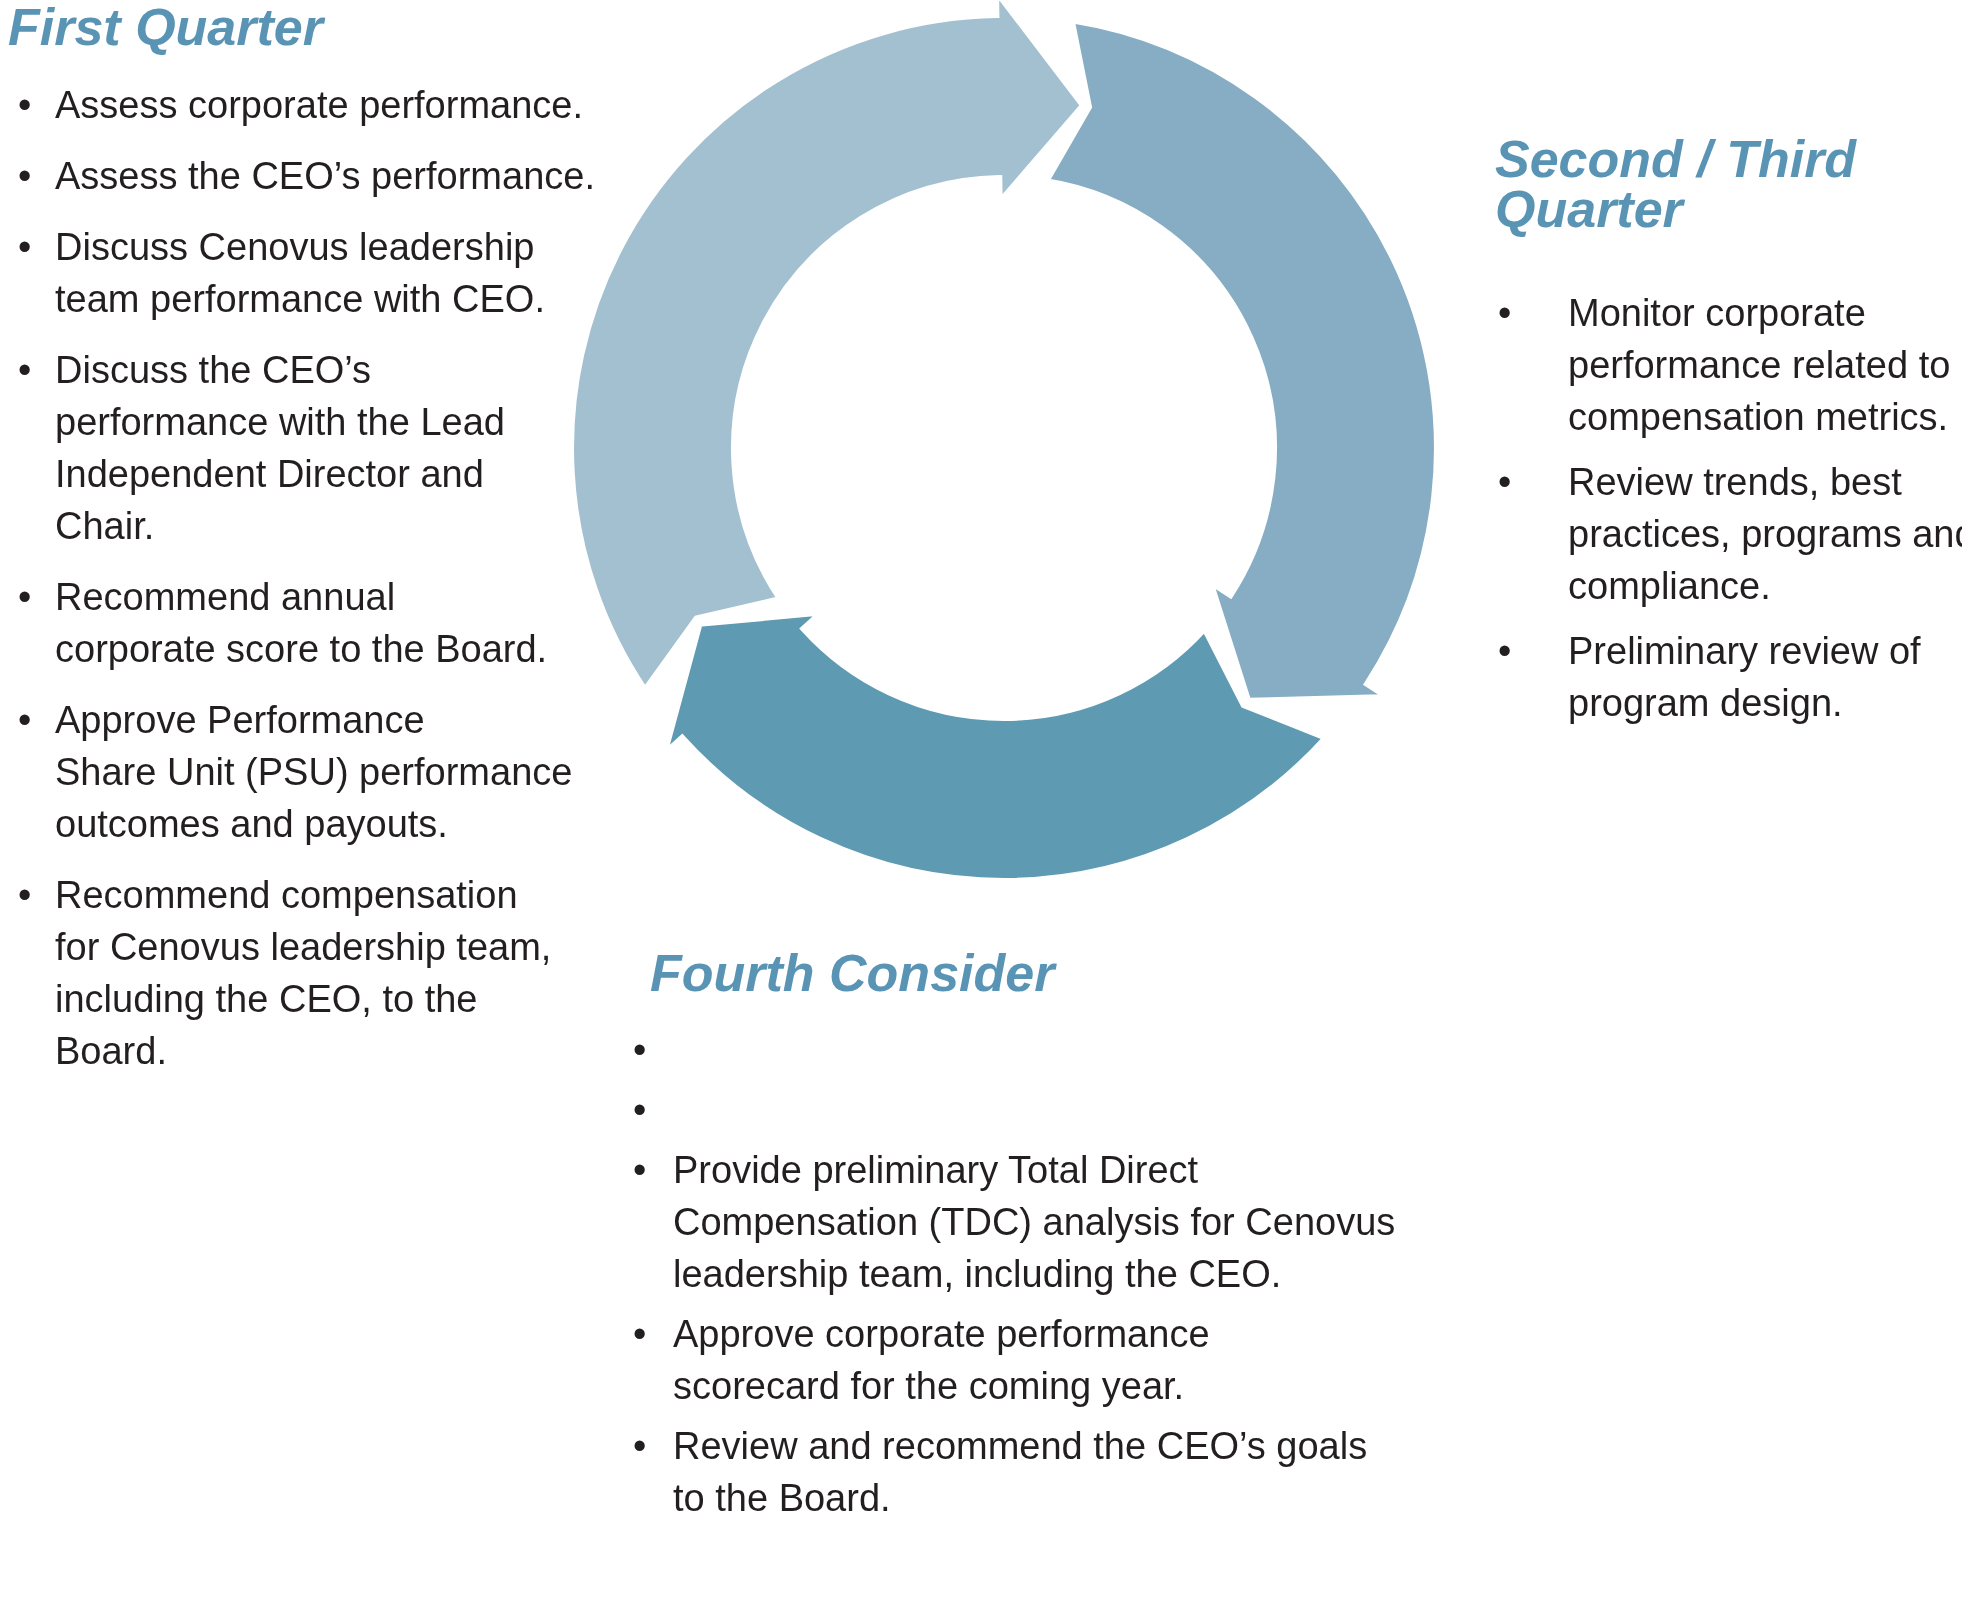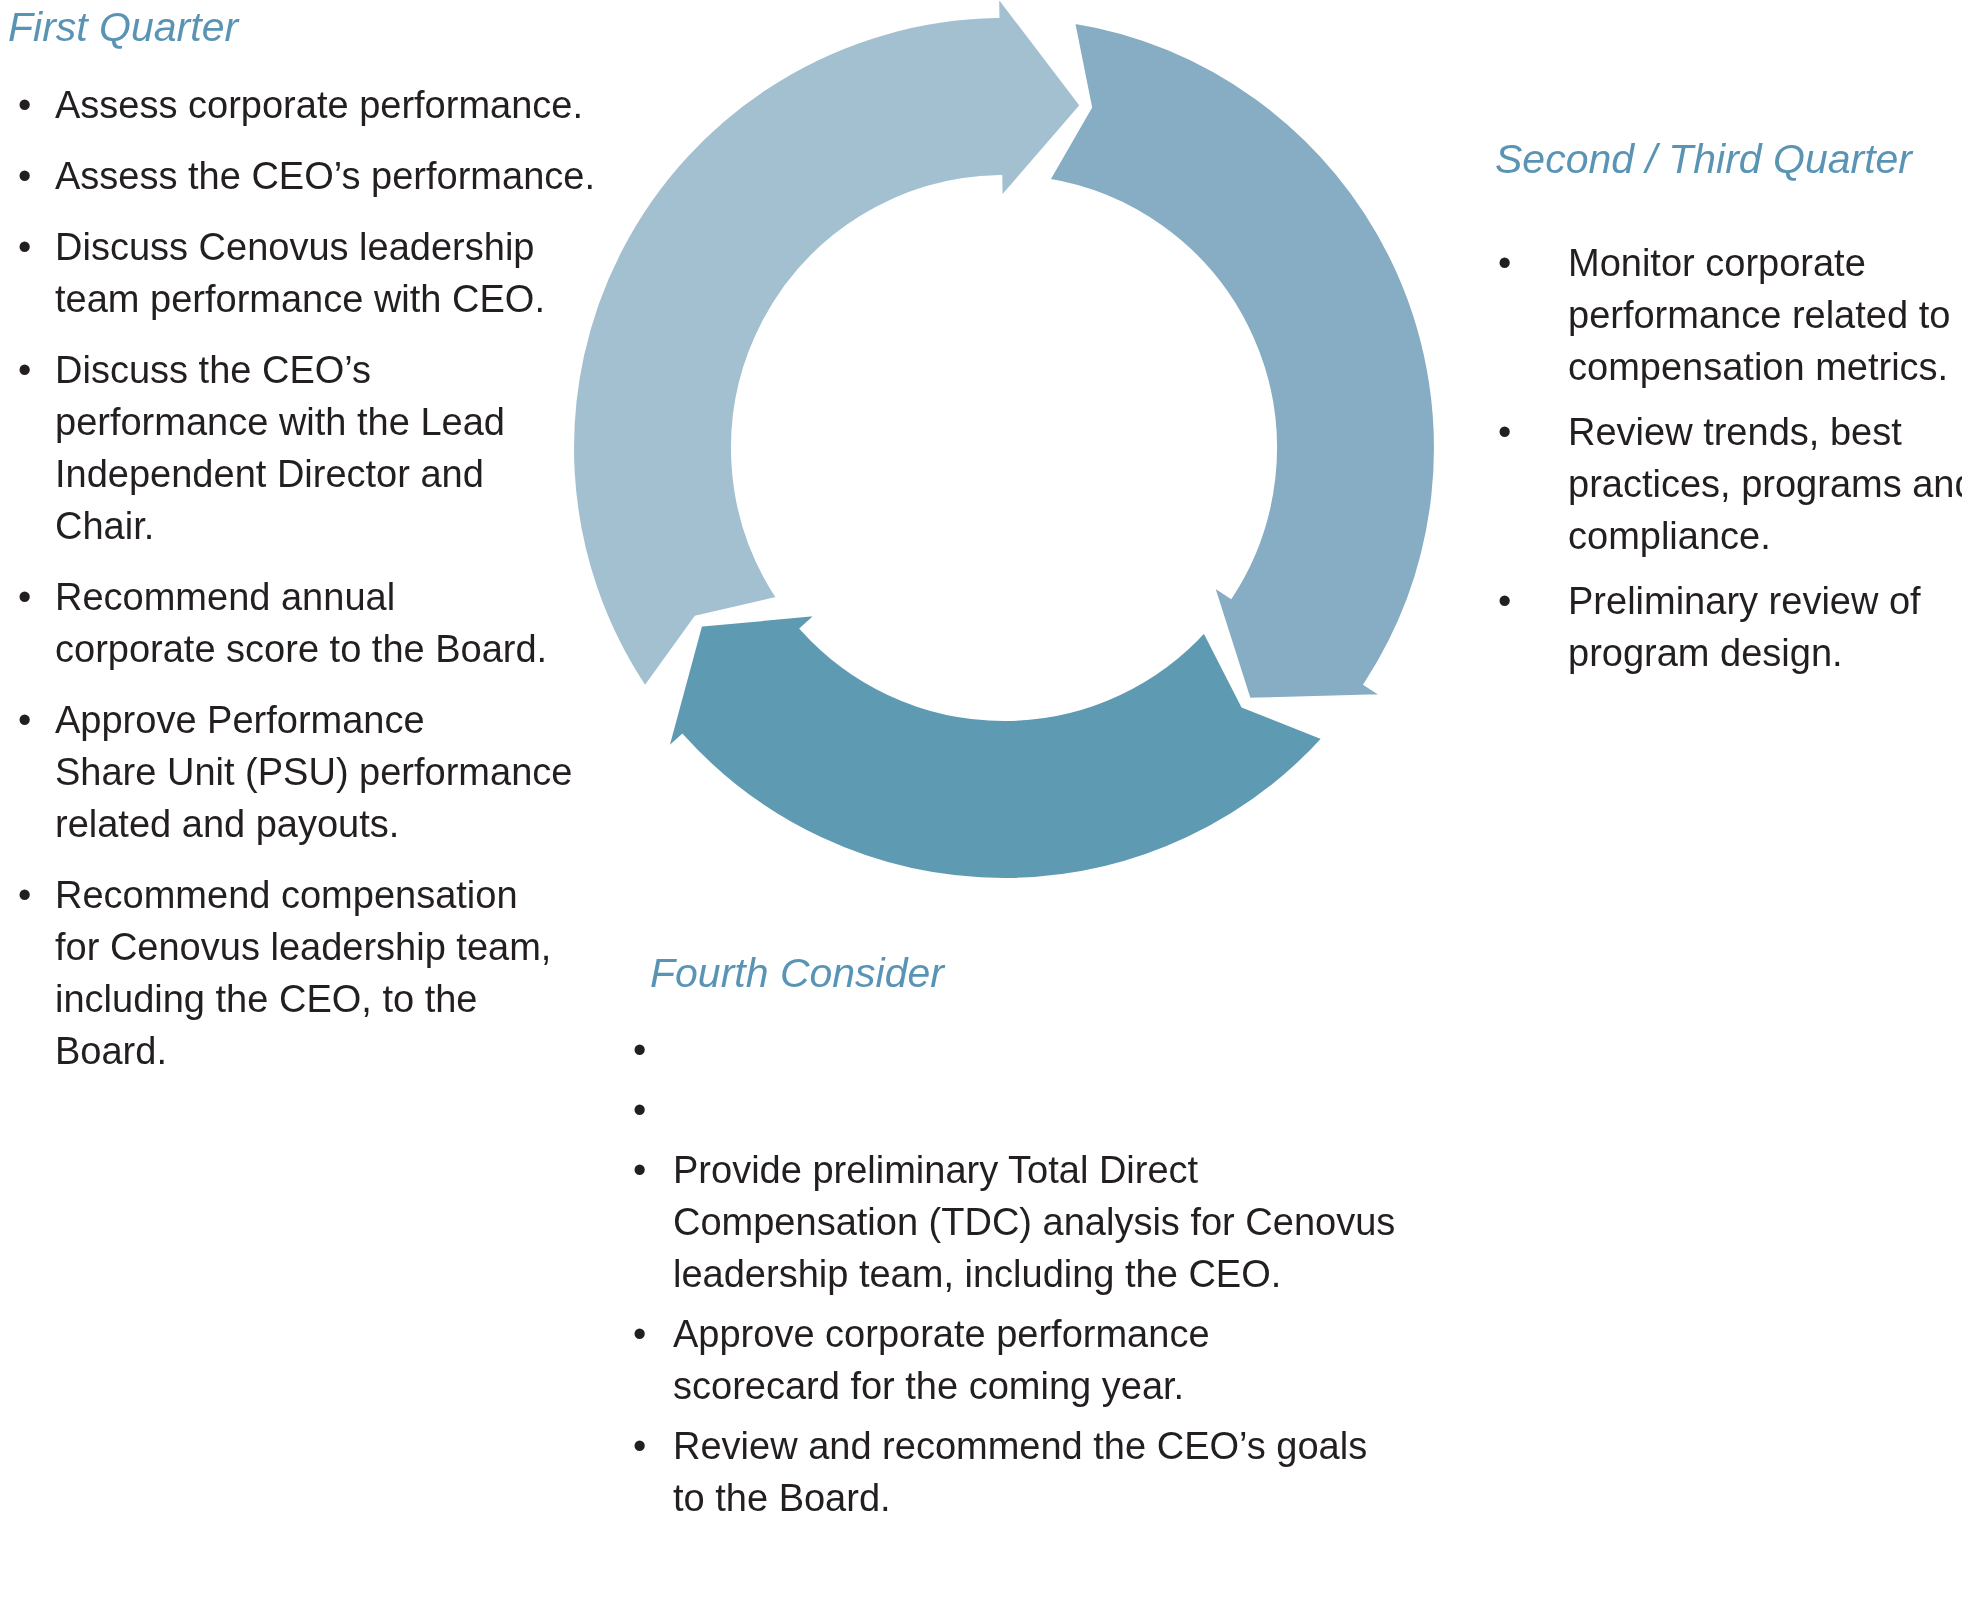--- a/index.html
+++ b/index.html
@@ -8,24 +8,24 @@
     width:1962px;height:1623px;
     background:#ffffff;
     overflow:hidden;
     font-family:"Liberation Sans",sans-serif;
     color:#231f20;
   }
   .canvas > svg{position:absolute;left:0;top:0;z-index:0;}
   section{position:absolute;z-index:1;}
   h2{
     margin:0;
-    font-size:41px;
+    font-size:52px;
     line-height:50px;
     font-style:italic;
-    font-weight:normal;
+    font-weight:bold;
     color:#5a94b5;
   }
   ul{list-style:none;margin:0;padding:0;}
   li{display:flex;font-size:38px;line-height:52px;}
   li .text{white-space:pre-line;}
   li .marker{flex:0 0 auto;}
 
   
   #sec-first{left:8px;top:2px;width:640px;}
   #sec-first ul{margin:27px 0 0 10px;}
@@ -80,21 +80,21 @@
         </li>
         <li>
           <span class="marker">•</span>
           <div class="text">Recommend annual
 corporate score to the Board.</div>
         </li>
         <li>
           <span class="marker">•</span>
           <div class="text">Approve Performance
 Share Unit (PSU) performance
-related and payouts.</div>
+outcomes and payouts.</div>
         </li>
         <li>
           <span class="marker">•</span>
           <div class="text">Recommend compensation
 for Cenovus leadership team,
 including the CEO, to the
 Board.</div>
         </li>
       </ul>
   </section>

